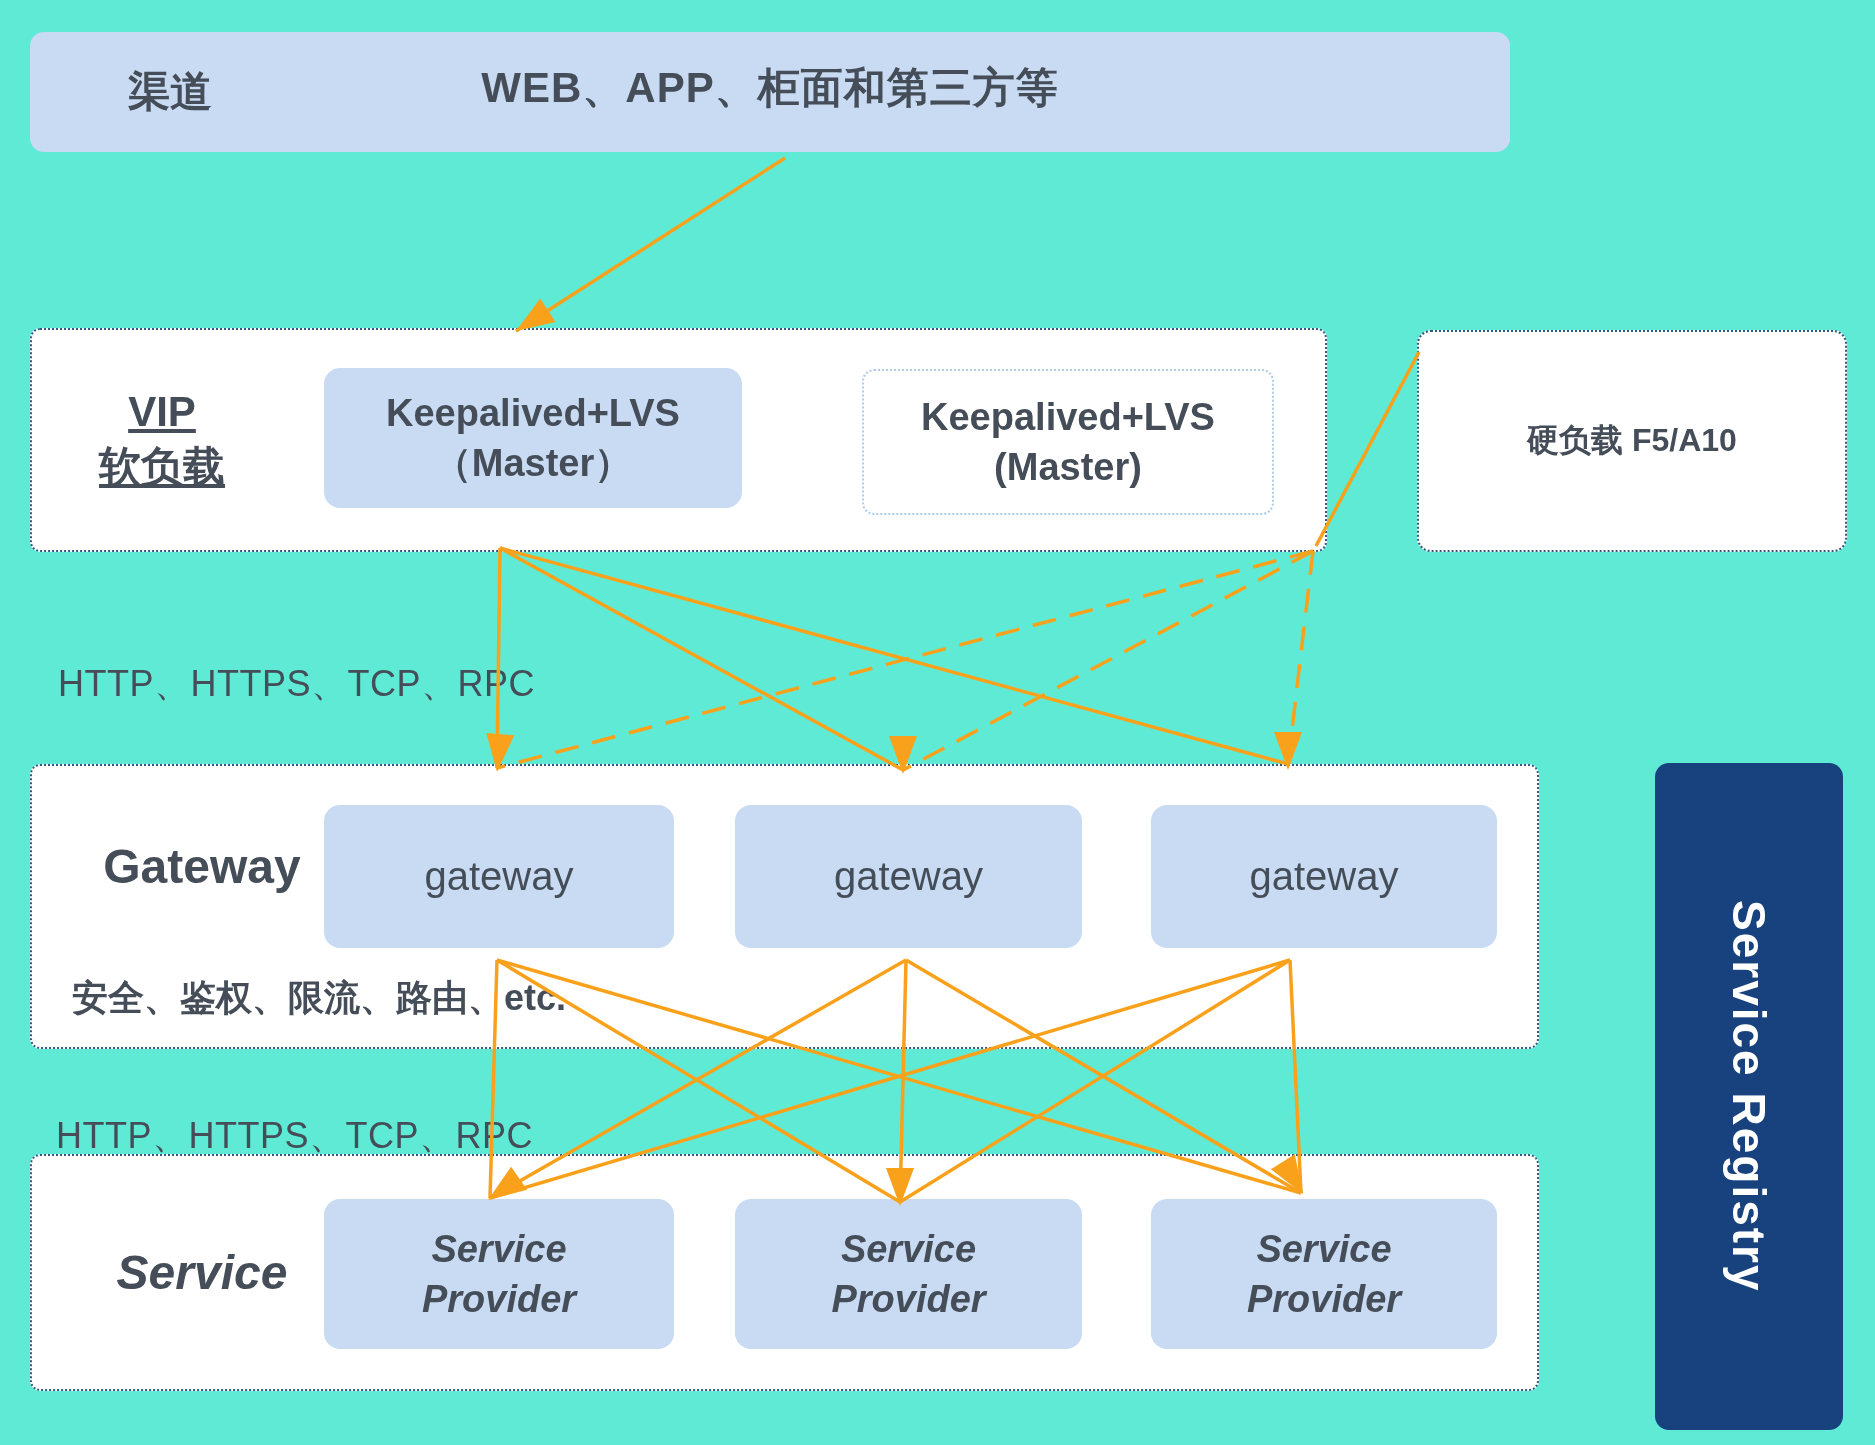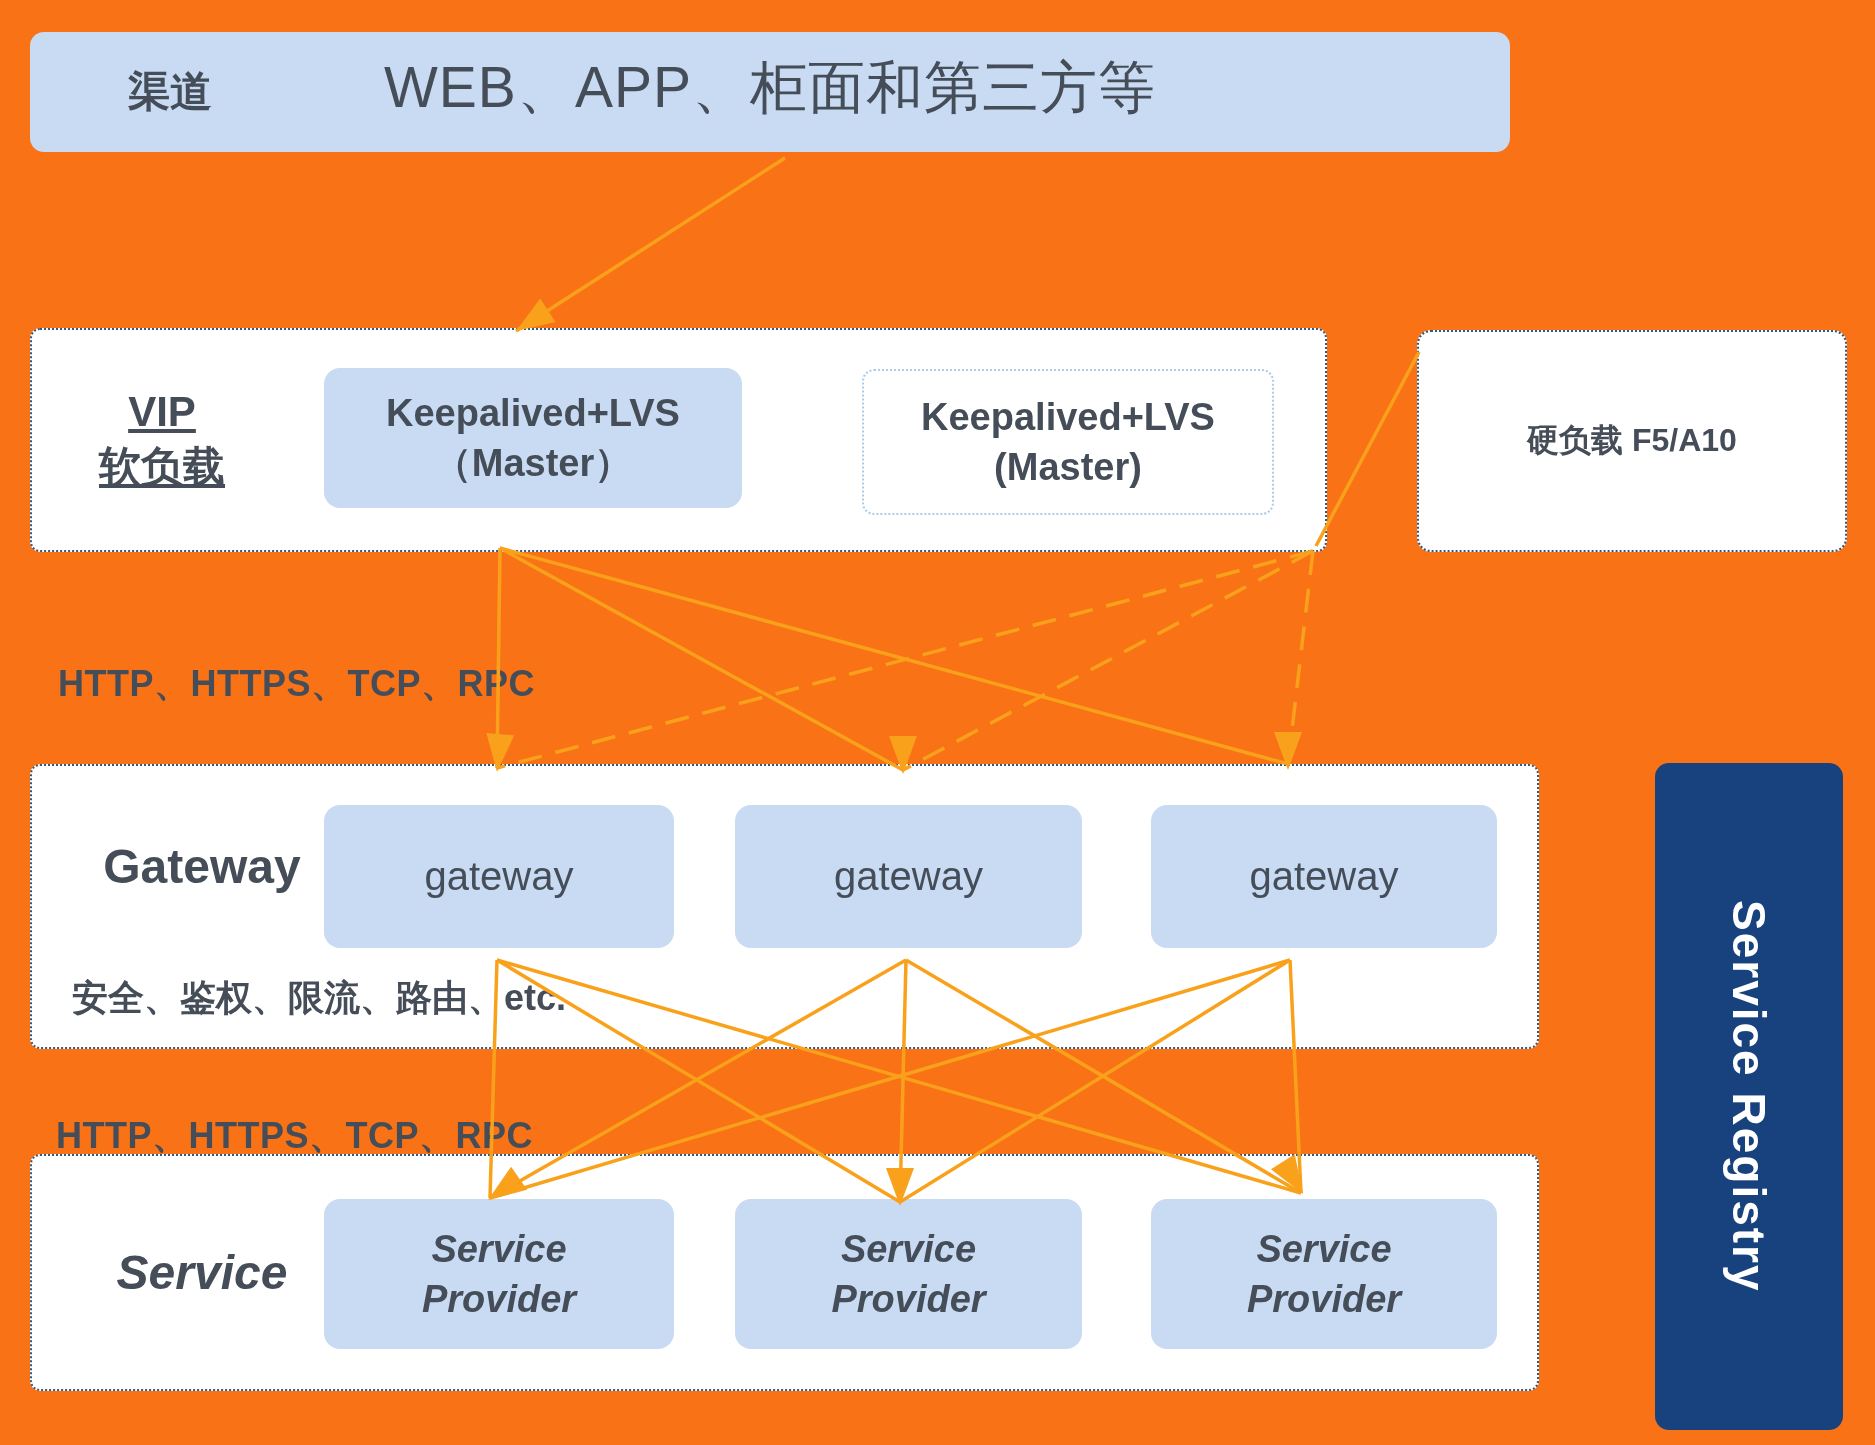--- a/index.html
+++ b/index.html
@@ -1,37 +1,37 @@
 <!DOCTYPE html>
 <html><head>
 <meta charset="utf-8">
 <style>
   html,body{margin:0;padding:0;background:#ffffff;}
   .canvas{
     position:relative;
     width:1875px;height:1445px;
-    background:#f97316;
+    background:#5eead4;
     font-family:"Liberation Sans","DejaVu Sans",sans-serif;
     color:#454D58;
     overflow:hidden;
   }
   
   .channel-bar{
     position:absolute;left:30px;top:32px;width:1480px;height:120px;
     background:#C8DBF3;border-radius:14px;
   }
   .channel-label{
     position:absolute;left:98px;top:0;height:120px;
     display:flex;align-items:center;
     font-size:42px;font-weight:700;
   }
   .channel-title{
     position:absolute;left:0;top:0;width:100%;height:112px;
     display:flex;align-items:center;justify-content:center;
-    font-size:57px;font-weight:400;letter-spacing:1px;
+    font-size:42px;font-weight:700;letter-spacing:1px;
   }
   
   .dotted-box{
     position:absolute;background:#ffffff;
     border:2px dotted #33587F;border-radius:10px;
   }
   .vip-box{left:30px;top:328px;width:1293px;height:220px;}
   .f5-box{left:1417px;top:330px;width:426px;height:218px;border-radius:14px;
     display:flex;align-items:center;justify-content:center;
     font-size:32px;font-weight:700;text-align:right;}
@@ -60,21 +60,21 @@
     text-align:center;font-size:38px;font-weight:600;line-height:1.32;
   }
   .gw1{left:292px;top:39px;width:350px;height:143px;font-weight:500;font-size:40px;}
   .gw2{left:703px;top:39px;width:347px;height:143px;font-weight:500;font-size:40px;}
   .gw3{left:1119px;top:39px;width:346px;height:143px;font-weight:500;font-size:40px;}
   .sp1{left:292px;top:43px;width:350px;height:150px;}
   .sp2{left:703px;top:43px;width:347px;height:150px;}
   .sp3{left:1119px;top:43px;width:346px;height:150px;}
   
   .proto-label{
-    position:absolute;font-size:36px;font-weight:700;letter-spacing:0.5px;
+    position:absolute;font-size:36px;font-weight:400;letter-spacing:0.5px;
   }
   .proto-1{left:58px;top:660px;}
   .proto-2{left:56px;top:1112px;}
   .features-label{
     position:absolute;left:40px;top:208px;font-size:36px;font-weight:600;
   }
   
   .registry-bar{
     position:absolute;left:1655px;top:763px;width:188px;height:667px;
     background:#17427E;border-radius:14px;

